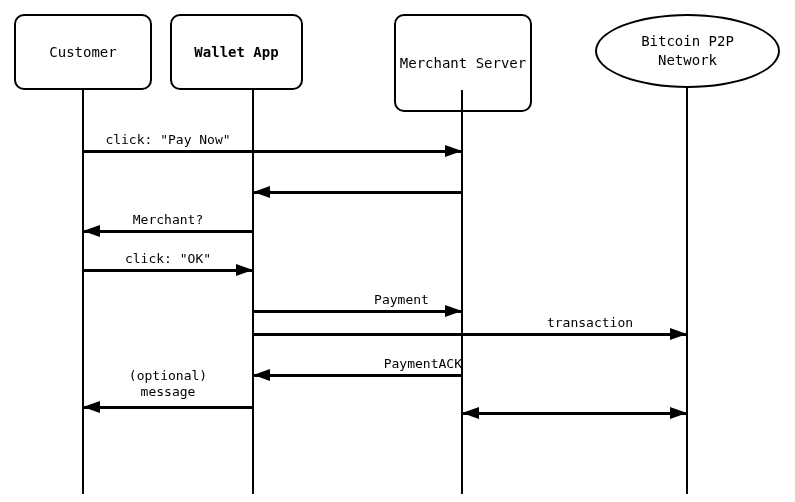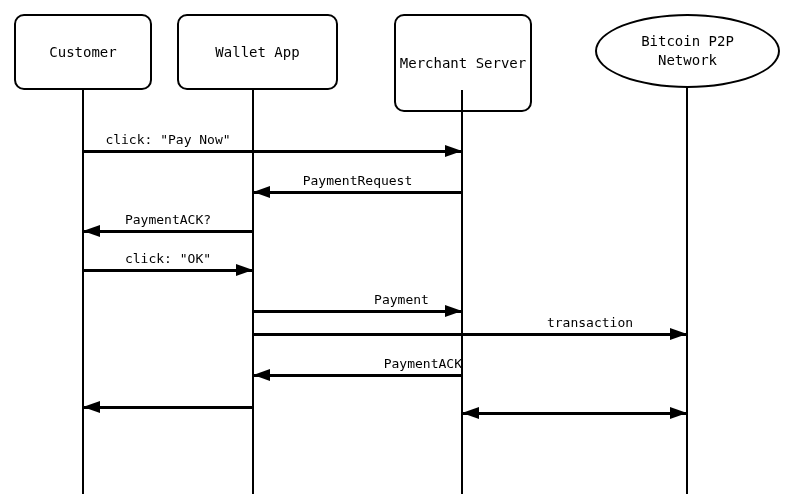--- a/index.html
+++ b/index.html
@@ -26,21 +26,21 @@
     align-items: center;
     justify-content: center;
     text-align: center;
     font-size: 14px;
     line-height: 19px;
     box-sizing: border-box;
   }
   .actor.rect   { border-radius: 10px; }
   .actor.oval   { border-radius: 50%; }
   #actor-customer { left: 14px;  top: 14px; width: 138px; height: 76px; }
-  #actor-wallet   { left: 177px; top: 14px; width: 161px; height: 76px; }
+  #actor-wallet   { left: 170px; top: 14px; width: 133px; height: 76px; font-weight: bold; }
   #actor-merchant { left: 394px; top: 14px; width: 138px; height: 98px; }
   #actor-bitcoin  { left: 595px; top: 14px; width: 185px; height: 74px; }
   #actor-bitcoin span { display: inline-block; width: 110px; }
 
   
   .lifeline {
     position: absolute;
     width: 2px;
     background: #000000;
     top: 90px;
@@ -120,26 +120,27 @@
   <div class="actor oval" id="actor-bitcoin">
     <span>Bitcoin P2P Network</span>
   </div>
 
   <div class="lifeline" id="ll-customer"></div>
   <div class="lifeline" id="ll-wallet"></div>
   <div class="lifeline" id="ll-merchant"></div>
   <div class="lifeline" id="ll-bitcoin"></div>
 
   <div class="msg-label" id="lbl-1">click: "Pay Now"</div>
-  <div class="msg-label" id="lbl-2">PaymentRequest</div>
-  <div class="msg-label" id="lbl-3">PaymentACK?</div>
+  <div class="msg-label" id="lbl-3">Merchant?</div>
   <div class="msg-label" id="lbl-4">click: "OK"</div>
   <div class="msg-label" id="lbl-5">Payment</div>
   <div class="msg-label" id="lbl-6">transaction</div>
   <div class="msg-label" id="lbl-7">PaymentACK</div>
+  <div class="msg-label" id="lbl-8">(optional)
+message</div>
 
   <div class="arrow" id="arr-1">
     <div class="shaft"></div>
     <div class="head right"></div>
   </div>
   <div class="arrow" id="arr-2">
     <div class="shaft"></div>
     <div class="head left"></div>
   </div>
   <div class="arrow" id="arr-3">

